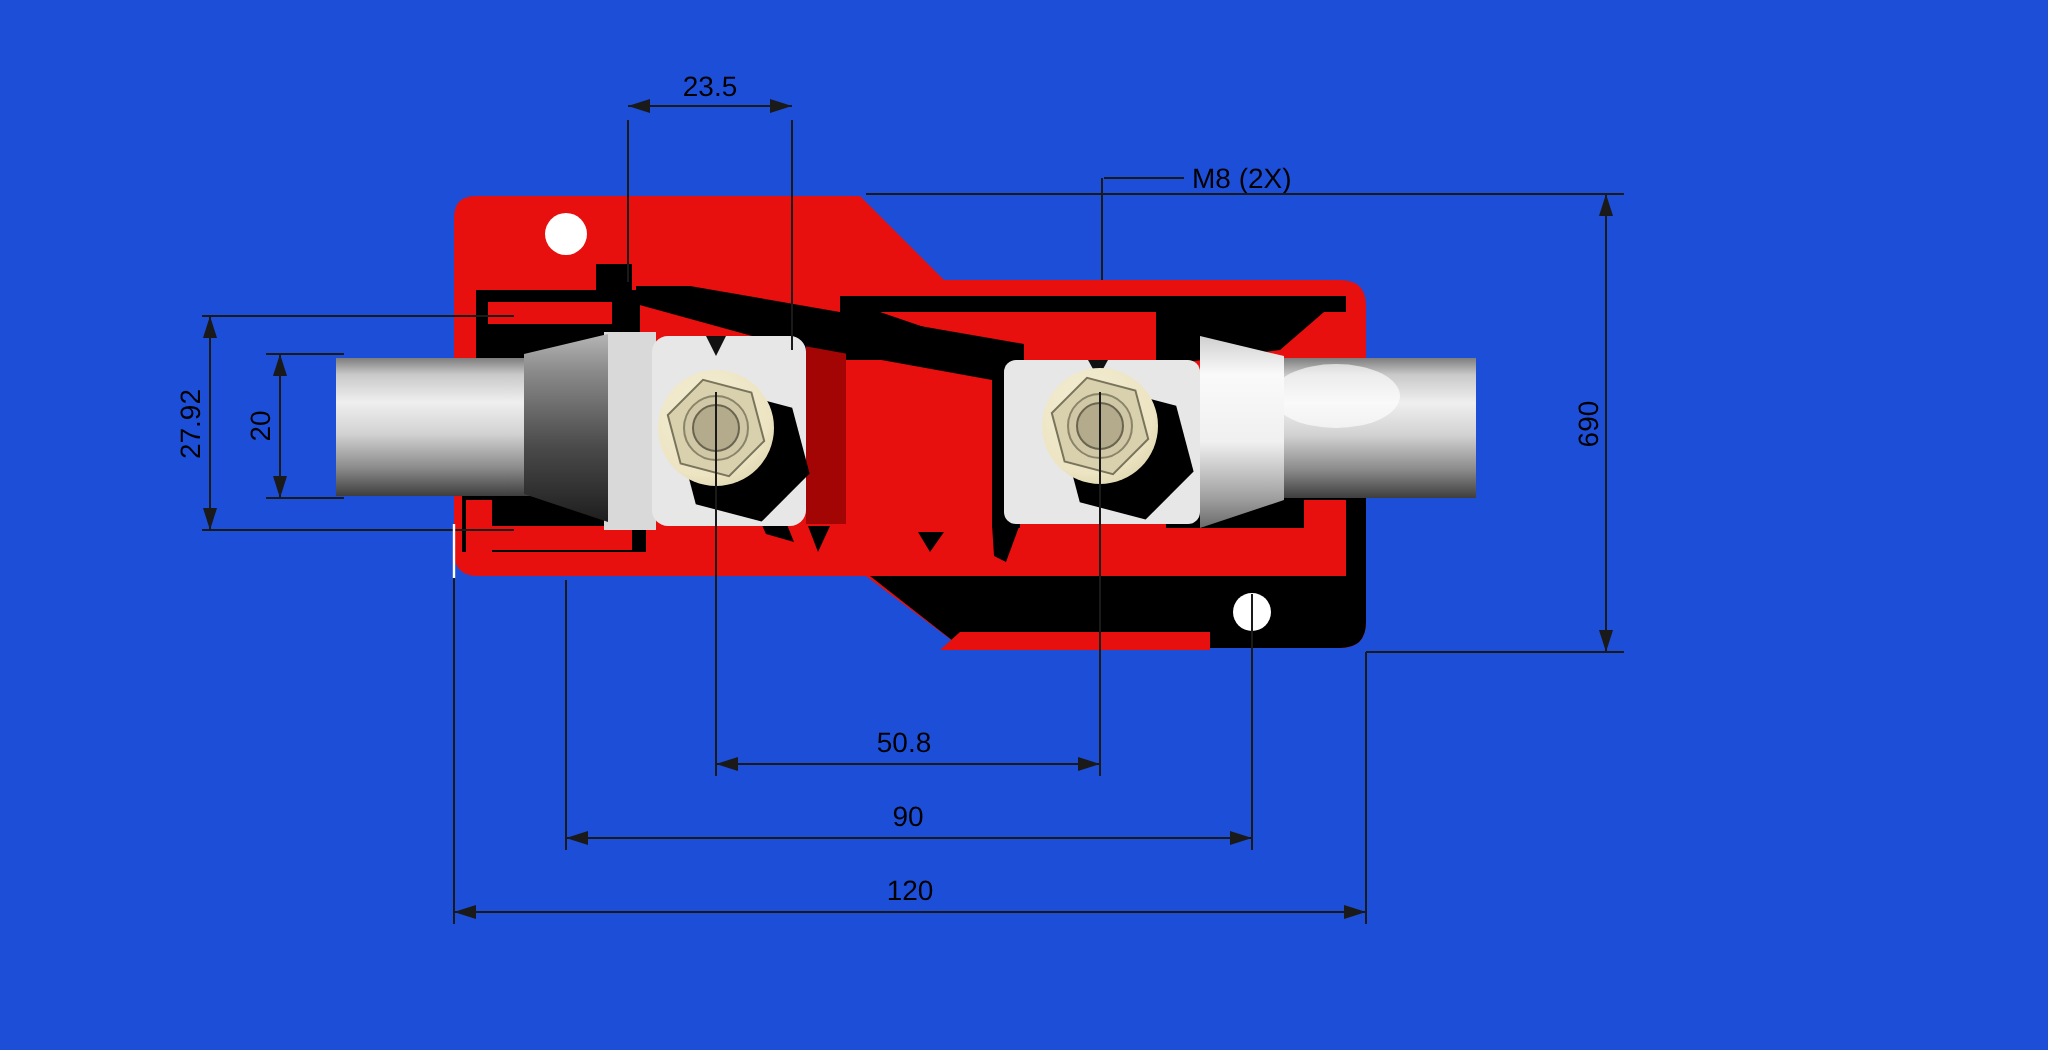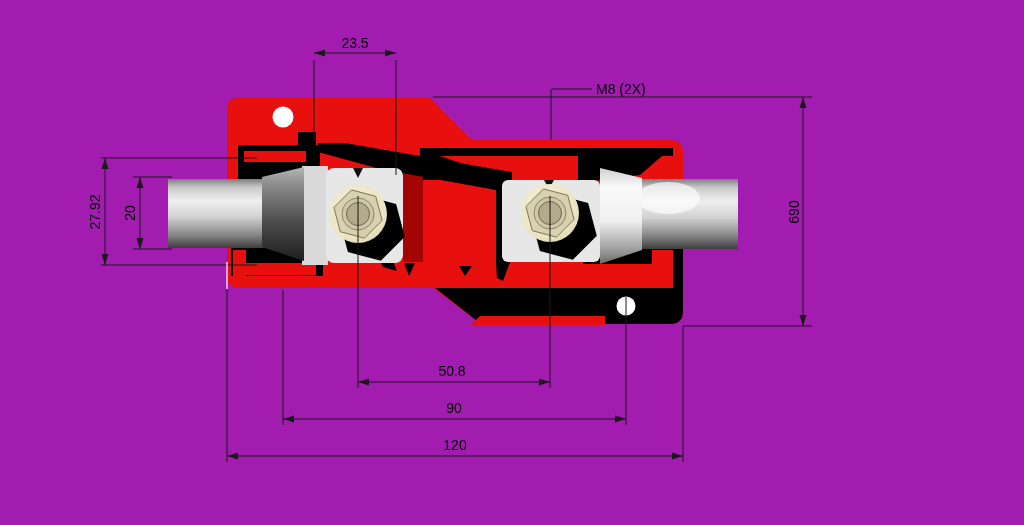--- a/index.html
+++ b/index.html
@@ -1,16 +1,16 @@
 <!DOCTYPE html>
 <html><head>
 <meta charset="utf-8">
 <style>
   html,body{margin:0;padding:0;background:#ffffff;}
-  .canvas{position:relative;width:1024px;height:525px;background:#a21caf;overflow:hidden;}
+  .canvas{position:relative;width:1024px;height:525px;background:#1d4ed8;overflow:hidden;}
   svg{position:absolute;left:0;top:0;}
   svg text{font-family:"Liberation Sans", sans-serif;font-size:14px;fill:#000;}
   .dl{stroke:#1a1a1a;stroke-width:1;fill:none;}
   .dlw{stroke:#ffffff;stroke-width:1.2;fill:none;}
   .ah{fill:#1a1a1a;stroke:none;}
 </style>
 </head>
 <body>
 
 <div class="canvas">

